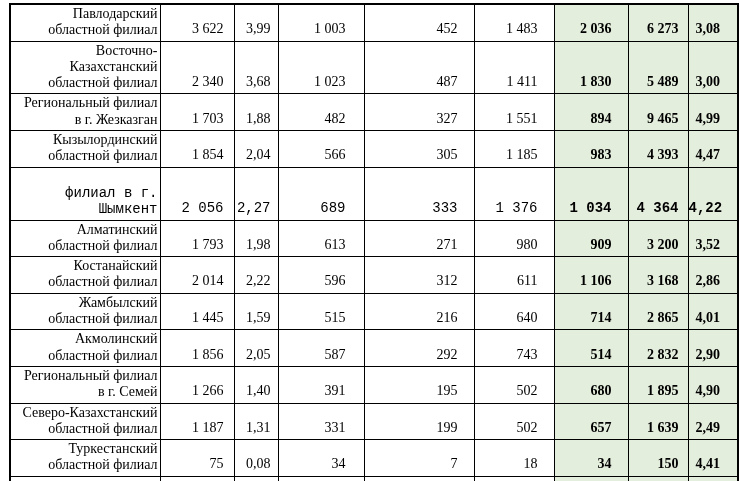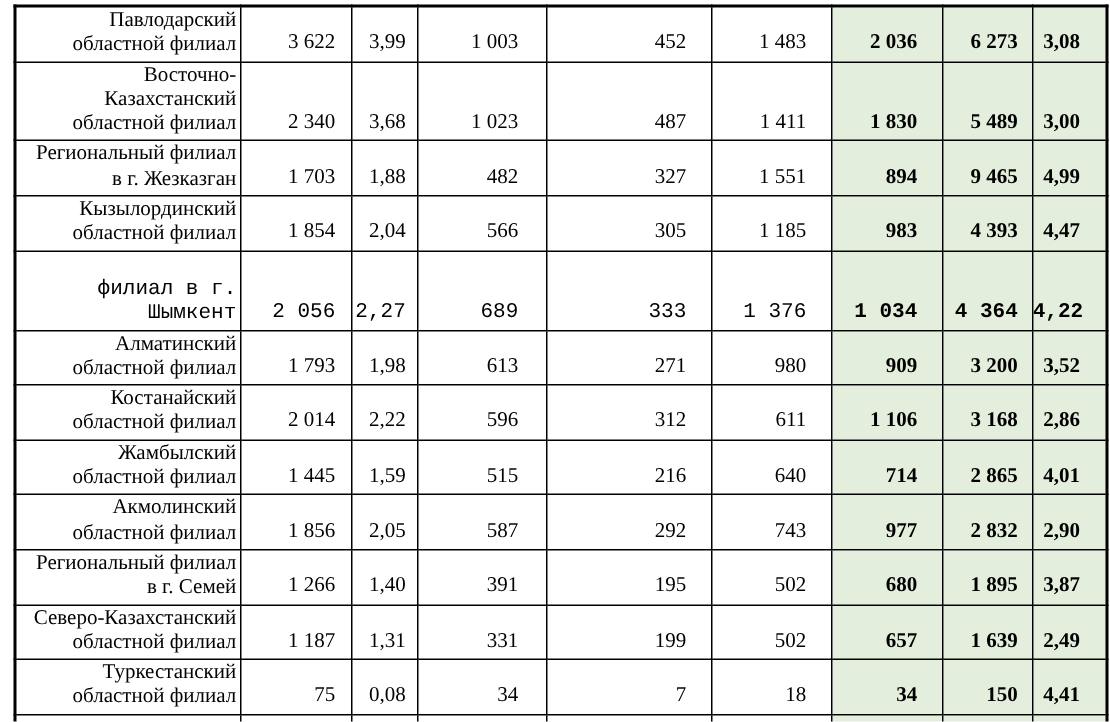--- a/index.html
+++ b/index.html
@@ -172,35 +172,35 @@
           <td class="num c8 green">4,01</td>
         </tr>
         <tr style="height: 34px;">
           <td class="name">Акмолинский
 областной филиал</td>
           <td class="num c1">1 856</td>
           <td class="num c2">2,05</td>
           <td class="num c3">587</td>
           <td class="num c4">292</td>
           <td class="num c5">743</td>
-          <td class="num c6 green">977</td>
+          <td class="num c6 green">514</td>
           <td class="num c7 green">2 832</td>
           <td class="num c8 green">2,90</td>
         </tr>
         <tr style="height: 34px;">
           <td class="name">Региональный филиал
 в г. Семей</td>
           <td class="num c1">1 266</td>
           <td class="num c2">1,40</td>
           <td class="num c3">391</td>
           <td class="num c4">195</td>
           <td class="num c5">502</td>
           <td class="num c6 green">680</td>
           <td class="num c7 green">1 895</td>
-          <td class="num c8 green">3,87</td>
+          <td class="num c8 green">4,90</td>
         </tr>
         <tr style="height: 34px;">
           <td class="name">Северо-Казахстанский
 областной филиал</td>
           <td class="num c1">1 187</td>
           <td class="num c2">1,31</td>
           <td class="num c3">331</td>
           <td class="num c4">199</td>
           <td class="num c5">502</td>
           <td class="num c6 green">657</td>

